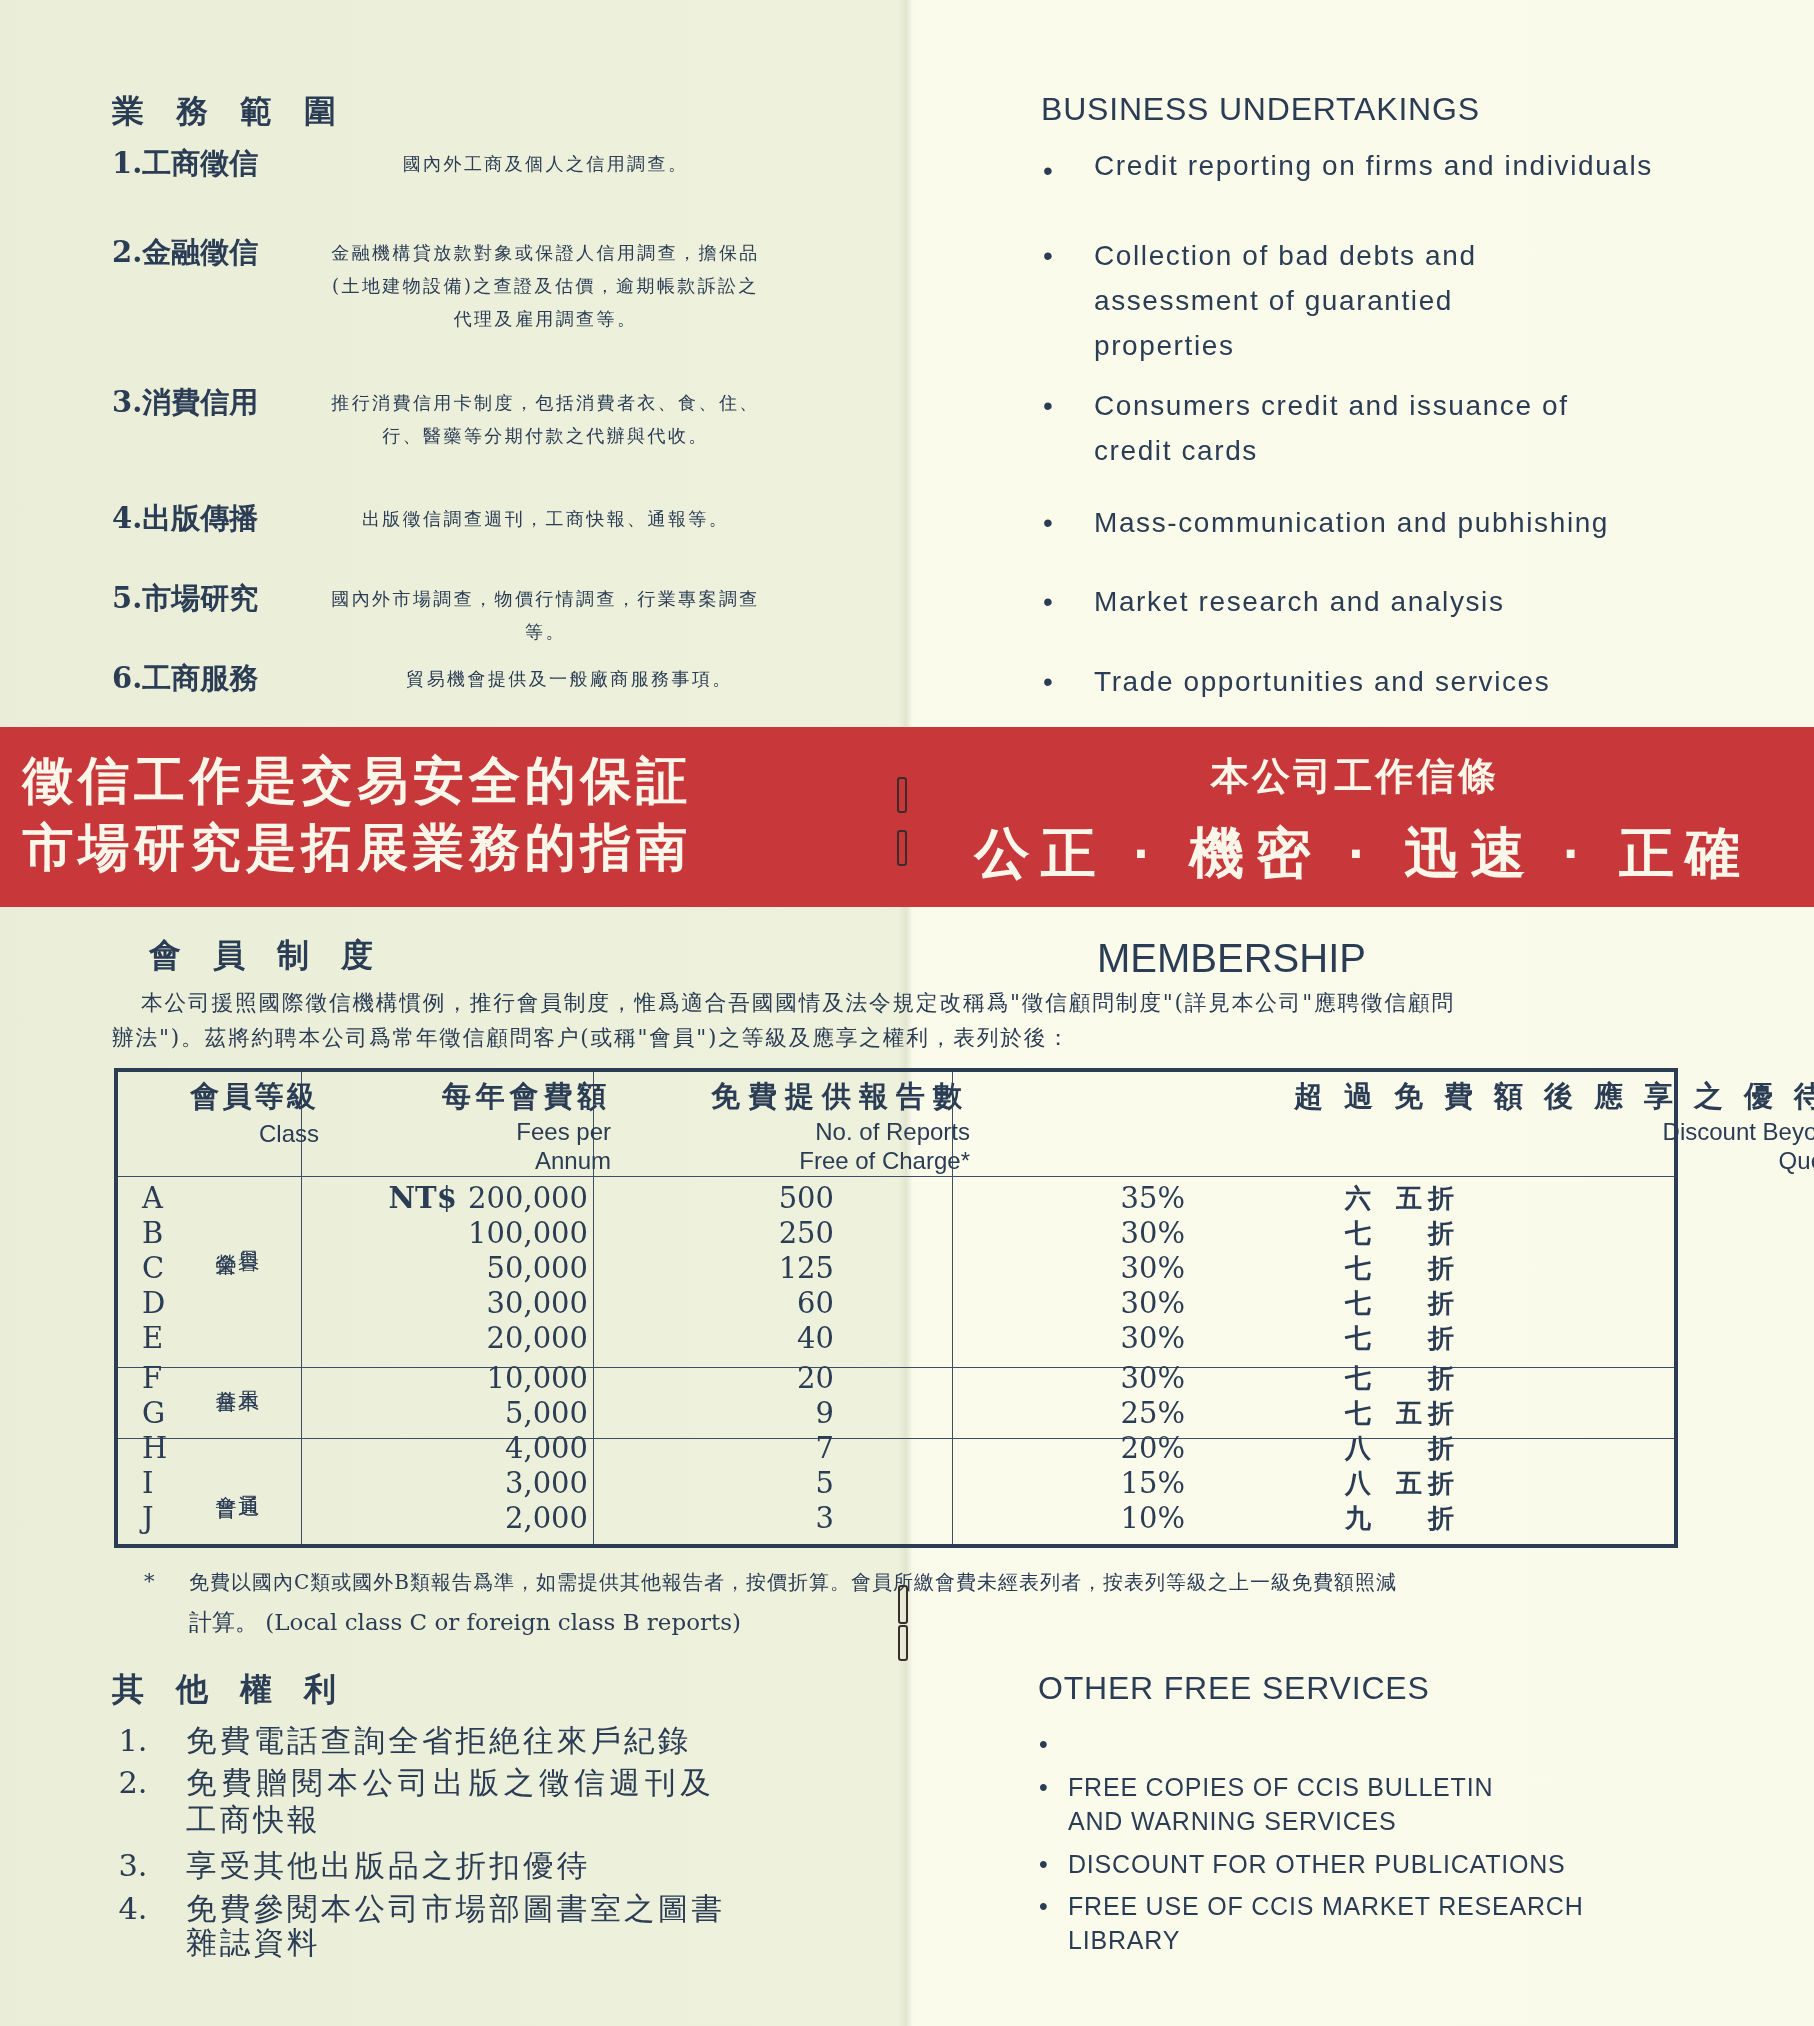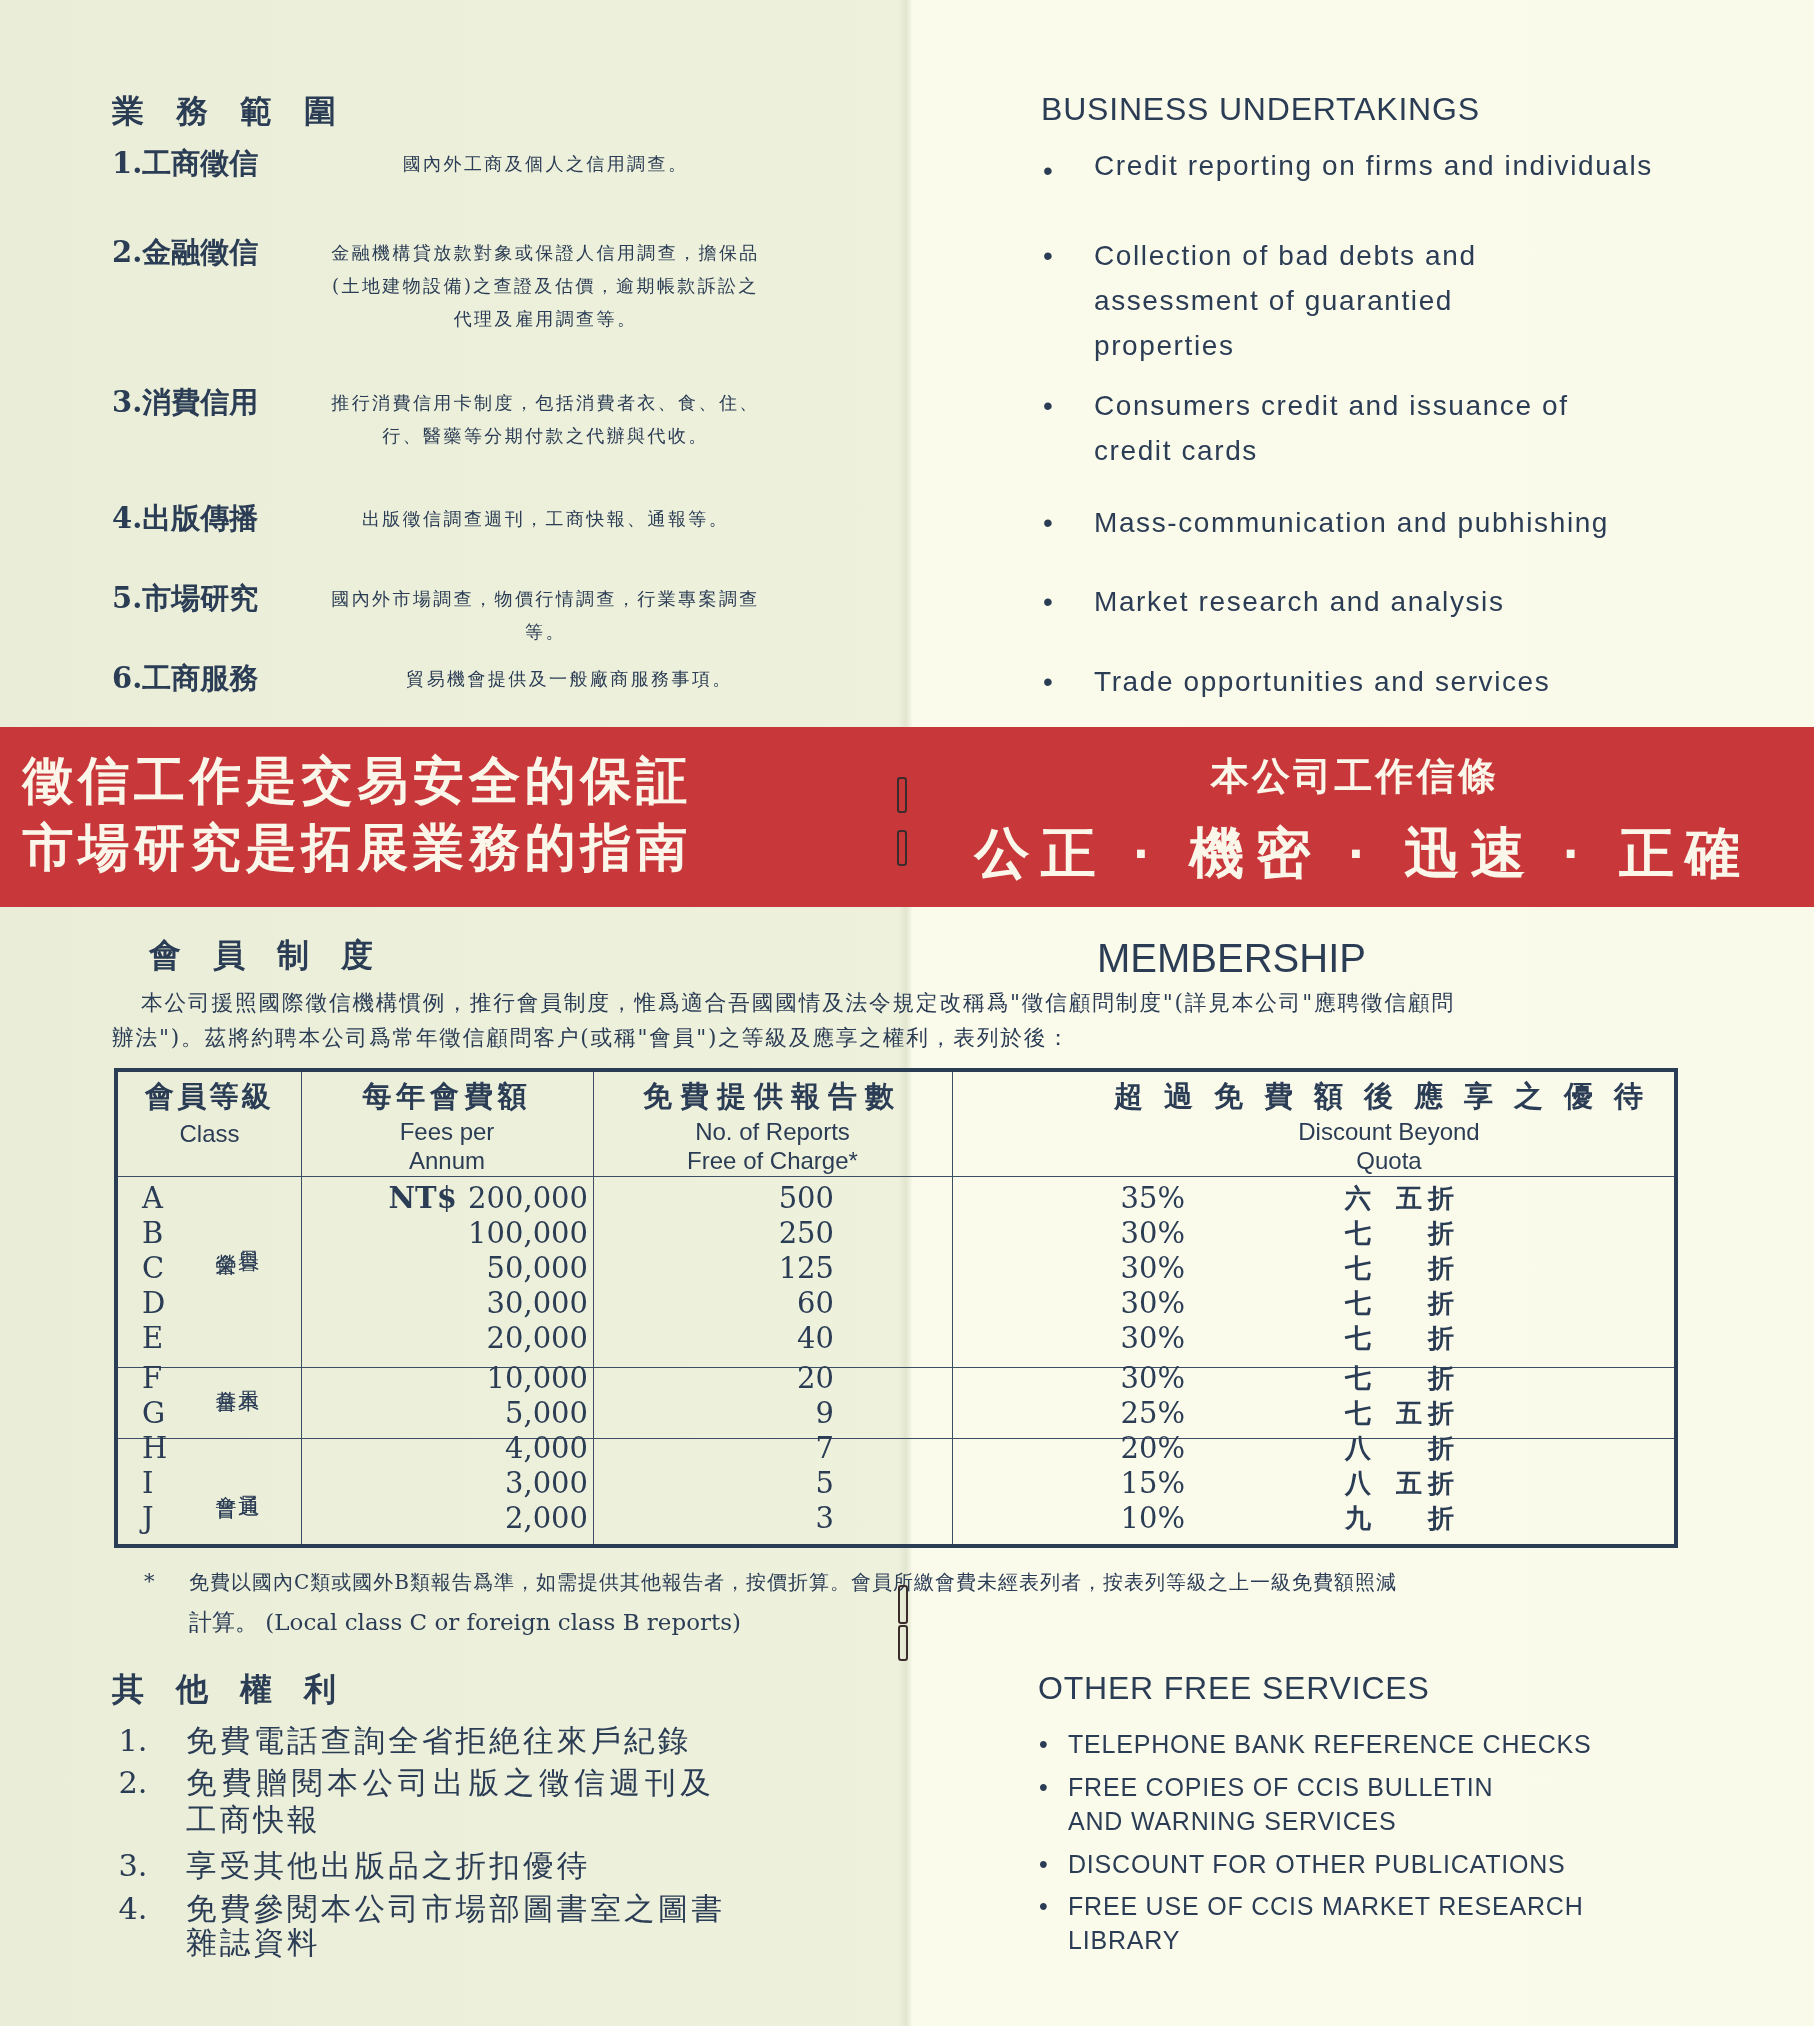--- a/index.html
+++ b/index.html
@@ -15,21 +15,21 @@
   .en-h{font-size:32px;letter-spacing:0.8px;}
   .bul{font-size:28px;line-height:45px;letter-spacing:1.6px;}
   .bul .dot{position:absolute;left:0;}
   .bul .txt{position:absolute;left:51px;width:577px;}
   .band{left:0;top:727px;width:1814px;height:180px;background:#c8383b;}
   .band-l{color:#fbf6ea;font-size:51px;font-weight:bold;letter-spacing:4.8px;line-height:71px;}
   .band-r{color:#fbf6ea;}
   .tbl{left:114px;top:1068px;width:1564px;height:480px;border:4px solid #2b3c55;box-sizing:border-box;}
   .col{position:absolute;top:0;bottom:0;border-left:1.6px solid #3d4d63;}
   .hline{position:absolute;border-top:1.6px solid #3d4d63;}
-  .cell{position:absolute;text-align:center;}
+  .cell{position:absolute;text-align:right;margin-left:18px;}
   .row-txt{font-size:29px;line-height:35px;}
   .other{font-size:30.5px;line-height:40px;}
   .ofs{font-size:25px;line-height:42px;letter-spacing:0.8px;}
 </style>
 </head>
 <body>
 
 <div class="abs zh h-zh" style="left:112px;top:90px;">業務範圍</div>
 
 <div class="abs" style="left:112px;top:144px;">
@@ -228,21 +228,20 @@
     <span class="abs" style="left:6.4px;">4.</span>
     <span class="abs" style="left:74px;letter-spacing:3.2px;">免費參閱本公司市場部圖書室之圖書</span>
     <span class="abs" style="left:74px;top:34px;letter-spacing:3.2px;">雜誌資料</span>
   </div>
 </div>
 
 <div class="abs sans" style="left:1038px;top:1670px;font-size:32px;letter-spacing:0.8px;">OTHER FREE SERVICES</div>
 <div class="abs sans ofs" style="left:1039px;top:1723px;width:642px;">
   <div style="position:relative;height:43px;">
     <span class="abs" style="left:0;">•</span>
-    <span class="abs" style="left:29px;">TELEPHONE BANK REFERENCE CHECKS</span>
   </div>
   <div style="position:relative;height:77px;">
     <span class="abs" style="left:0;">•</span>
     <span class="abs" style="left:29px;">FREE COPIES OF CCIS BULLETIN</span>
     <span class="abs" style="left:29px;top:34px;">AND WARNING SERVICES</span>
   </div>
   <div style="position:relative;height:42px;">
     <span class="abs" style="left:0;">•</span>
     <span class="abs" style="left:29px;">DISCOUNT FOR OTHER PUBLICATIONS</span>
   </div>

